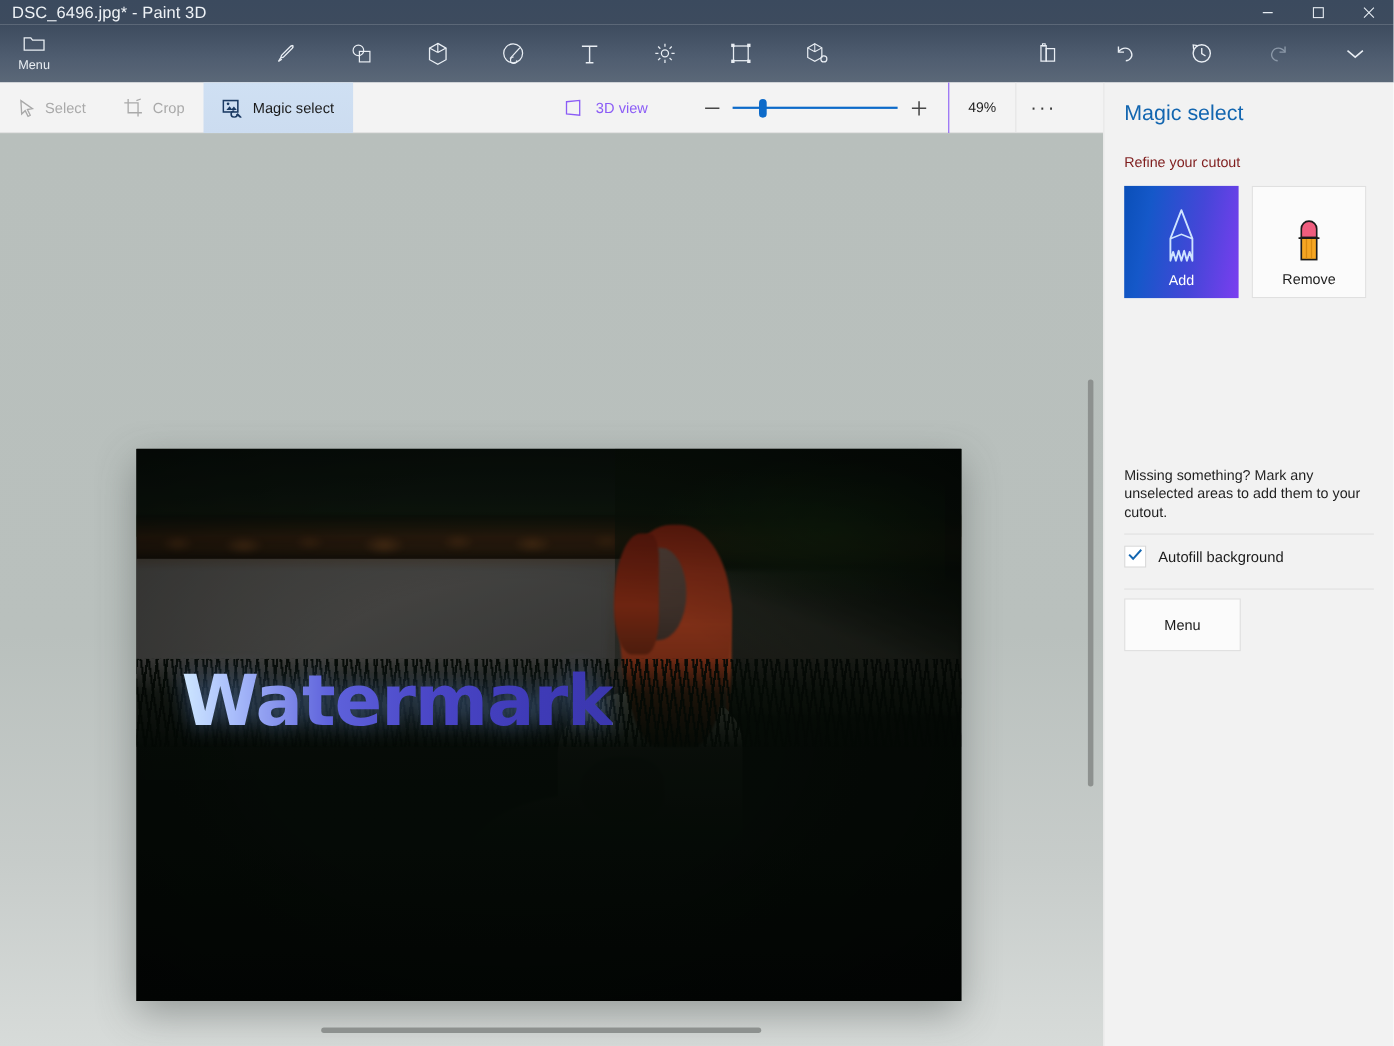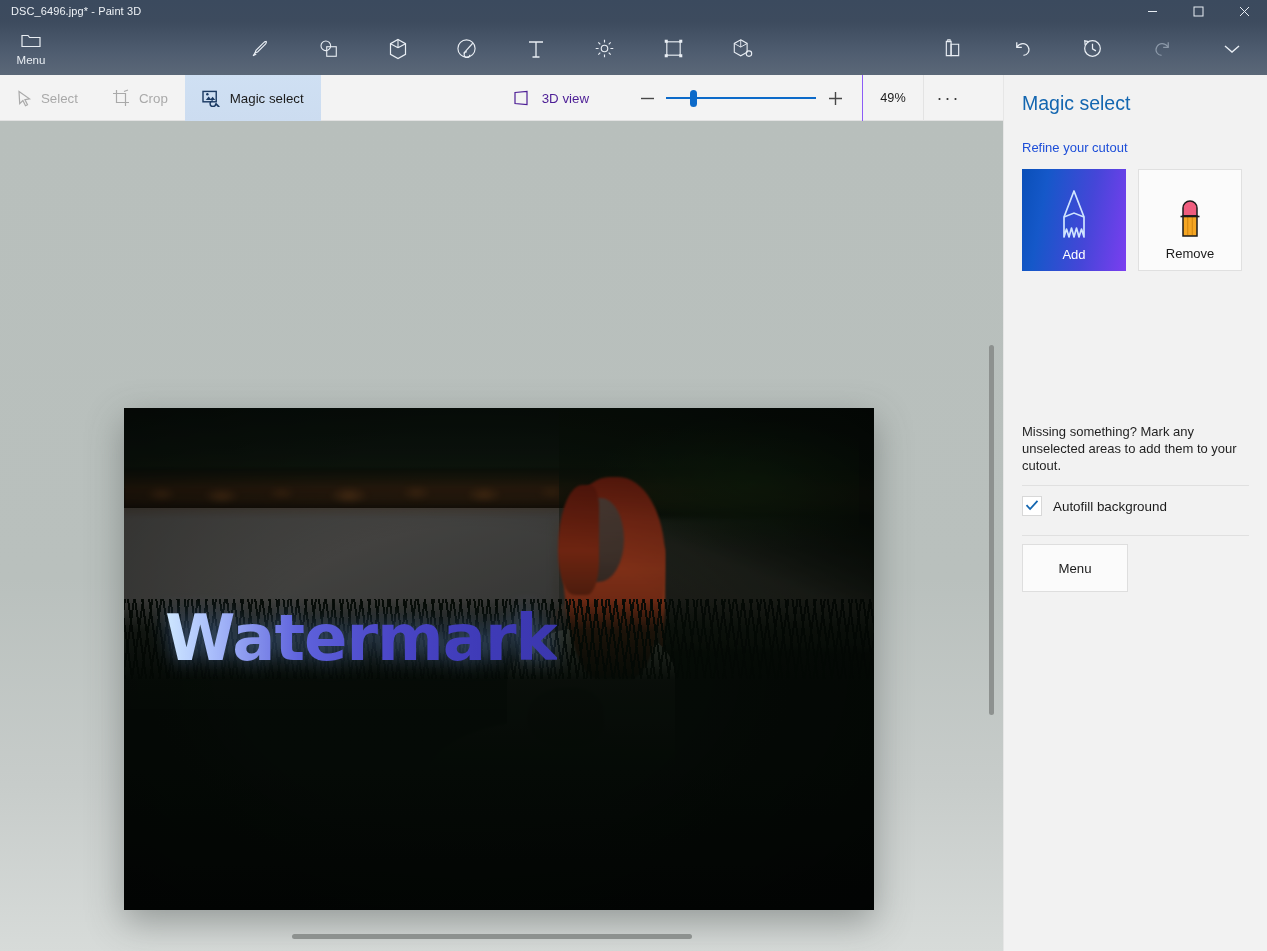--- a/index.html
+++ b/index.html
@@ -11,21 +11,21 @@
   }
   .app { position: relative; width: 1267px; height: 951px; }
 
   
   .titlebar {
     position: absolute; top: 0; left: 0; width: 1267px; height: 22px;
     background: linear-gradient(180deg, #3b4a5e 0%, #3d4b5e 100%);
     display: flex; align-items: center;
   }
   .titlebar-text {
-    color: #eef2f6; font-size: 11px; padding-left: 11px;
+    color: #eef2f6; font-size: 15px; padding-left: 11px;
     letter-spacing: .1px; white-space: nowrap;
   }
   .win-controls {
     position: absolute; right: 0; top: 0; height: 22px;
     display: flex; align-items: center;
   }
   .win-btn {
     width: 46px; height: 22px; display: flex; align-items: center;
     justify-content: center; color: #e8eef4;
   }
@@ -56,21 +56,21 @@
 
   
   .toolbar {
     position: absolute; top: 75px; left: 0; width: 1003px; height: 46px;
     background: #f3f3f3;
     border-bottom: 1px solid #e2e2e2;
     display: flex; align-items: flex-start;
   }
   .tool-item {
     height: 46px; display: flex; align-items: center; gap: 9px;
-    padding: 0 17px; font-size: 13.3px; color: #4c1d95;
+    padding: 0 17px; font-size: 13.3px; color: #8b5cf6;
   }
   .tool-item.disabled { color: #a9a9a9; }
   .tool-item.active { background: linear-gradient(180deg,#cfe0f3 0%, #ccdcf0 100%); color:#1b1b1b; }
   .tool-item svg { display:block; }
   .zoom-group { display: flex; align-items: center; margin-left: 160px; }
   .zoom-btn { width: 38px; height: 46px; display:flex; align-items:center; justify-content:center; color:#474747; }
   .slider-wrap { position: relative; width: 150px; height: 46px; display:flex; align-items:center; }
   .slider-track { position:absolute; left:0; right:0; height:2px; background:#0c6ac9; }
   .slider-thumb {
     position:absolute; left: 24px; top: 15px; width: 7px; height: 17px;
@@ -250,21 +250,21 @@
   
   .panel {
     position: absolute; top: 75px; right: 0; width: 264px; height: 876px;
     background: #f2f2f2;
     border-left: 1px solid #e6e6e6;
     padding: 0 18px;
   }
   .panel-title {
     margin-top: 17px; font-size: 19.5px; color: #1366b0; font-weight: 400;
   }
-  .panel-sub { margin-top: 25px; font-size: 13px; color: #1d4ed8; }
+  .panel-sub { margin-top: 25px; font-size: 13px; color: #7f1d1d; }
   .refine-row { display:flex; gap: 12px; margin-top: 14px; }
   .refine-btn {
     width: 104px; height: 102px; position: relative;
     display:flex; flex-direction:column; align-items:center; justify-content:flex-end;
     padding-bottom: 9px; cursor: default;
   }
   .refine-btn.add {
     background: linear-gradient(100deg,#0a4fb8 0%, #1558c9 22%, #4546d8 62%, #7b3ef0 100%);
     color: #ffffff;
   }

